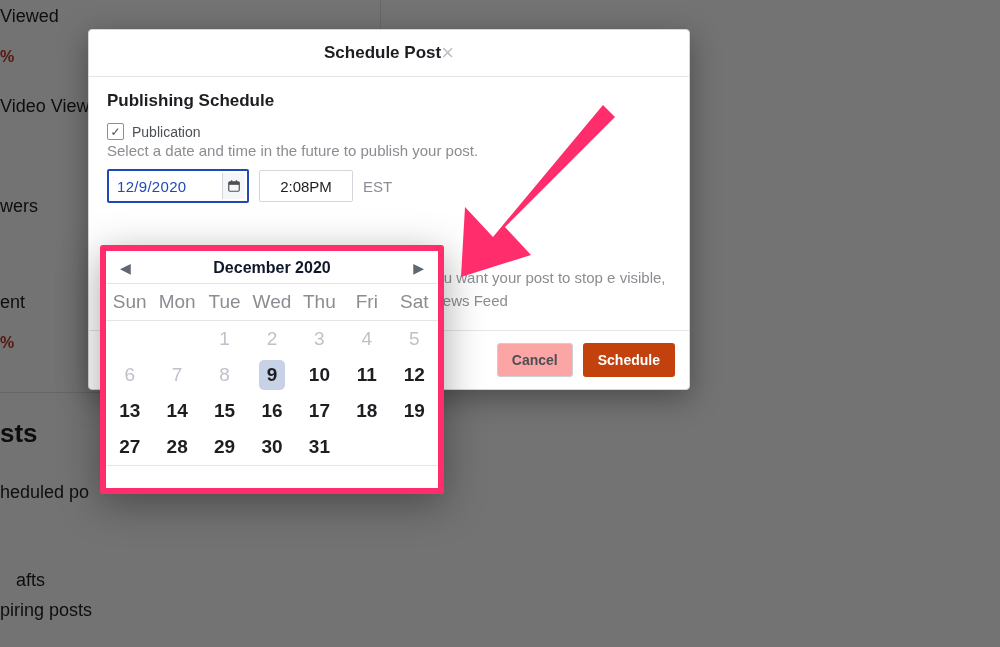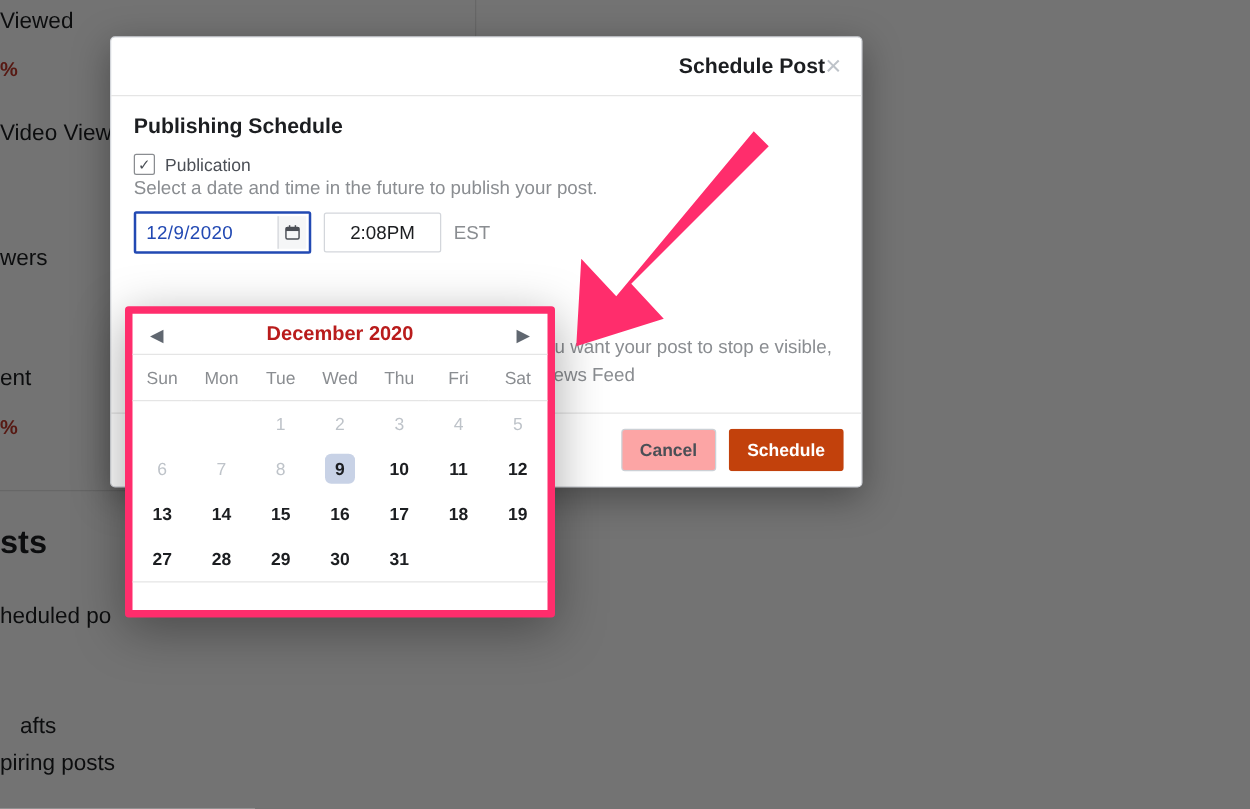--- a/index.html
+++ b/index.html
@@ -6,21 +6,21 @@
   .overlay{position:absolute;inset:0;background:rgba(0,0,0,.55);}
   
   .bg-text{position:absolute;color:#1c1e21;font-size:18px;}
   .bg-red{color:#c0392b;font-size:16px;font-weight:600;}
   .bg-bold{font-weight:700;font-size:26px;}
   .bg-vert{position:absolute;left:380px;top:0;width:1px;height:380px;background:#e5e5e5;}
   .bg-hline{position:absolute;left:0;top:392px;width:380px;height:1px;background:#e5e5e5;}
 
   
   .modal{position:absolute;left:88px;top:29px;width:600px;background:#fff;border:1px solid #d3d6db;border-radius:4px;box-shadow:0 8px 30px rgba(0,0,0,.35);}
-  .modal-header{display:flex;align-items:center;justify-content:flex-end;padding:12px 16px;border-bottom:1px solid #e5e5e5;}
+  .modal-header{display:flex;align-items:center;justify-content:center;padding:12px 16px;border-bottom:1px solid #e5e5e5;}
   .modal-title{font-size:17px;font-weight:700;color:#1c1e21;}
   .modal-close{color:#bec3c9;font-size:22px;line-height:1;cursor:pointer;}
   .modal-body{padding:14px 18px 8px;}
   .sect-title{font-size:17px;font-weight:700;margin:0 0 12px;}
   .chk-row{display:flex;align-items:center;gap:8px;margin-bottom:2px;}
   .chk{width:15px;height:15px;border:1px solid #8a8d91;border-radius:2px;display:flex;align-items:center;justify-content:center;color:#4b4f56;font-size:12px;line-height:1;}
   .chk-label{font-size:14px;color:#4b4f56;}
   .helper{font-size:15px;color:#8a8d91;margin:2px 0 10px;}
   .input-row{display:flex;align-items:center;gap:10px;}
   .date-input{position:relative;width:130px;height:30px;border:2px solid #2249b3;border-radius:2px;display:flex;align-items:center;padding:0 0 0 8px;}
@@ -32,24 +32,24 @@
   .stop-txt{font-size:15px;color:#8a8d91;line-height:1.5;margin-top:64px;max-width:260px;margin-left:300px;}
   .modal-footer{display:flex;justify-content:flex-end;gap:10px;padding:12px 14px;border-top:1px solid #e5e5e5;margin-top:10px;}
   .btn{height:32px;padding:0 14px;border-radius:3px;font-size:14px;font-weight:600;display:flex;align-items:center;justify-content:center;border:1px solid transparent;cursor:pointer;}
   .btn-secondary{background:#fca5a5;border-color:#ccd0d5;color:#4b4f56;}
   .btn-primary{background:#c2410c;color:#fff;}
 
   
   .cal-wrap{position:absolute;left:100px;top:245px;width:332px;border:6px solid #ff2d6c;border-radius:3px;background:#fff;box-shadow:0 10px 40px rgba(0,0,0,.35);}
   .cal-head{display:flex;align-items:center;justify-content:space-between;padding:8px 8px 6px;}
   .cal-nav{color:#606770;font-size:14px;cursor:pointer;padding:0 6px;}
-  .cal-title{font-size:16px;font-weight:700;color:#b91c1c;}
+  .cal-title{font-size:16px;font-weight:700;color:#0f172a;}
   .cal-grid{width:100%;border-top:1px solid #e5e5e5;border-bottom:1px solid #e5e5e5;}
   .cal-row{display:flex;}
-  .cal-cell{flex:1;text-align:left;height:36px;display:flex;align-items:center;justify-content:center;font-size:14px;}
+  .cal-cell{flex:1;text-align:left;height:36px;display:flex;align-items:center;justify-content:center;font-size:19px;}
   .dow{color:#8a8d91;font-weight:500;border-bottom:1px solid #e5e5e5;}
   .day{color:#1c1e21;font-weight:600;cursor:pointer;}
   .day.dim{color:#bec3c9;font-weight:500;}
   .day.sel span{background:#c8d2e6;border-radius:5px;padding:4px 8px;font-weight:800;}
   .cal-foot{height:22px;}
 
   
   .arrow{position:absolute;left:423px;top:97px;width:200px;height:200px;pointer-events:none;}
 </style>
 </head>

